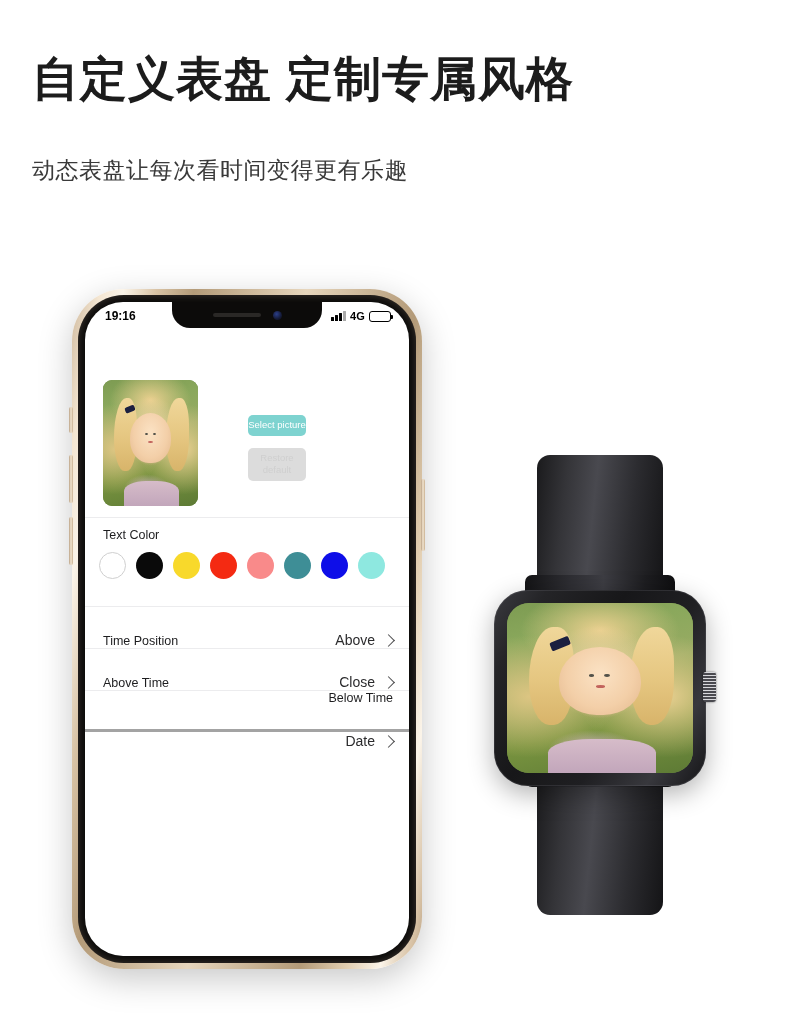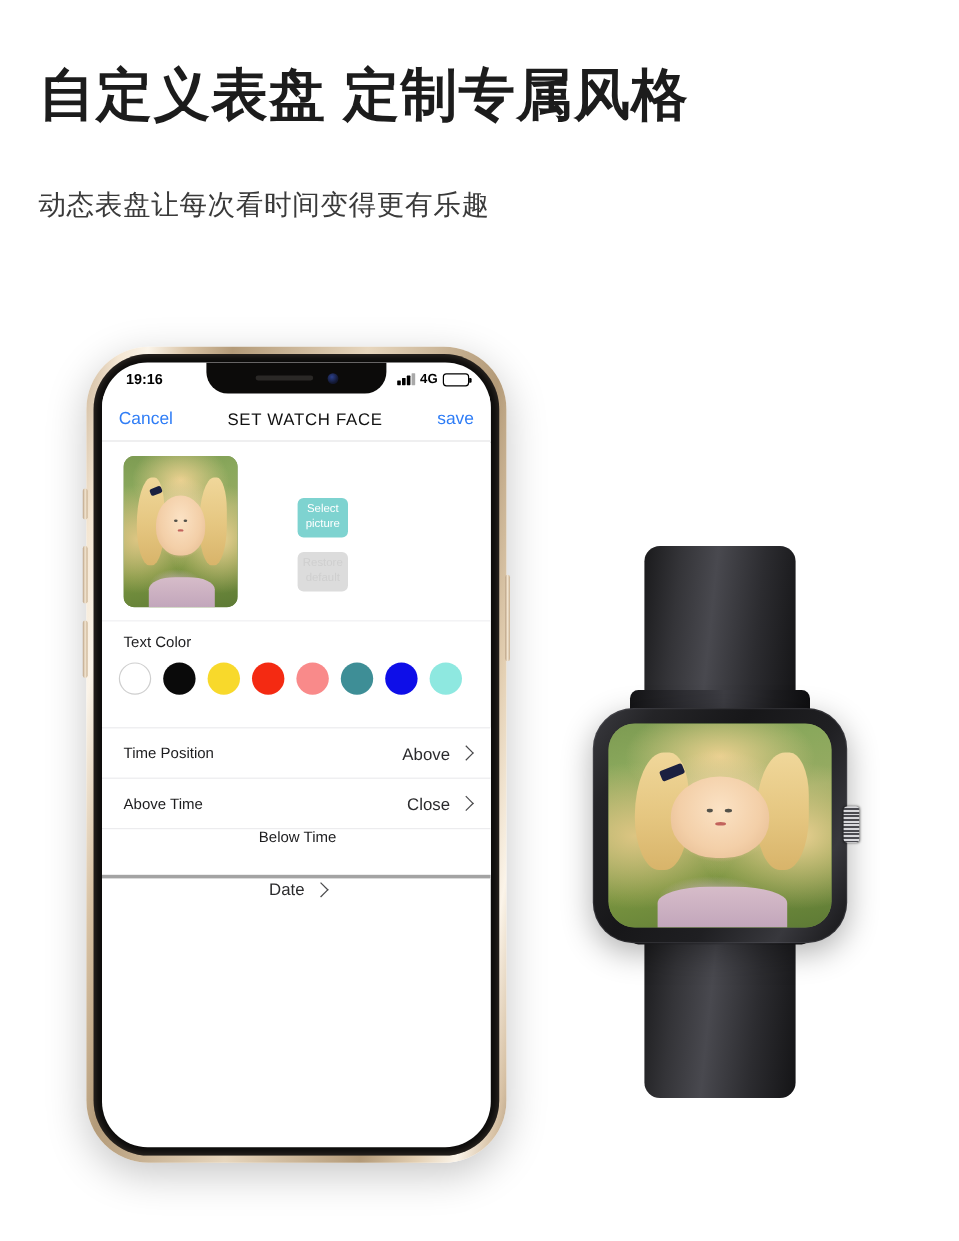--- a/index.html
+++ b/index.html
@@ -268,21 +268,21 @@
   }
 
   .pic-buttons {
     position: absolute;
     left: 163px; top: 46px;
     display: flex;
     flex-direction: column;
     gap: 12px;
   }
   .pic-btn {
-    width: 42px;
+    width: 58px;
     padding: 4px 0 5px;
     border-radius: 5px;
     font-size: 9.5px;
     line-height: 1.25;
     text-align: center;
     box-sizing: border-box;
   }
   .pic-btn.primary {
     background: #7ed3d0;
     color: #ffffff;
@@ -324,21 +324,21 @@
 
   
   .rows {
     position: absolute;
     top: 304px; left: 0; right: 0;
     background: #fff;
   }
   .row {
     height: 42px;
     display: flex;
-    align-items: center;
+    align-items: flex-end;
     justify-content: space-between;
     padding: 0 16px 0 18px;
     box-sizing: border-box;
     border-top: 1px solid #ececee;
     background: #fff;
     gap: 28px;
   }
   .rows .row:last-child { border-bottom: 3px solid #a3a3a3; flex-direction: column; }
   .row-label { font-size: 12.5px; color: #1d1d1f; }
   .row-right { display: flex; align-items: center; gap: 9px; }
@@ -449,25 +449,20 @@
           <i></i>
             <i></i>
             <i></i>
             <i></i>
         </span>
         <span class="net-label">4G</span>
         <span class="battery"><span class="fill"></span></span>
       </span>
     </div>
 
-    <div class="nav-bar">
-      <span class="nav-cancel">Cancel</span>
-      <span class="nav-title">SET WATCH FACE</span>
-      <span class="nav-save">save</span>
-    </div>
 
     <div class="pic-section">
       <div class="thumb">
         <div class="girl">
           <div class="girl-hair-l"></div>
           <div class="girl-hair-r"></div>
           <div class="girl-face">
             <div class="girl-eye l"></div>
             <div class="girl-eye r"></div>
             <div class="girl-mouth"></div>

